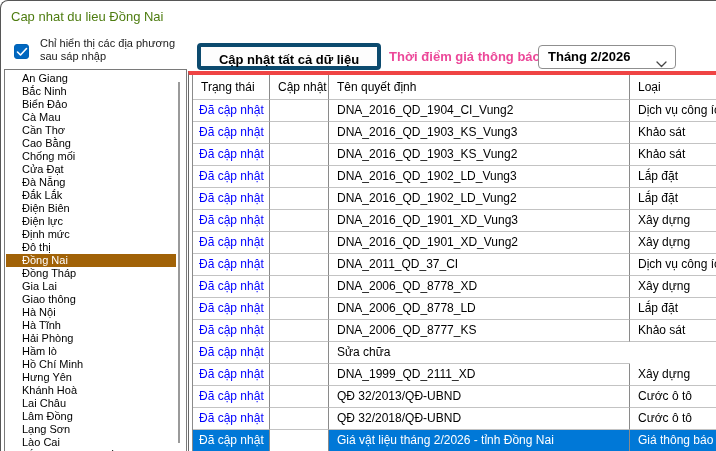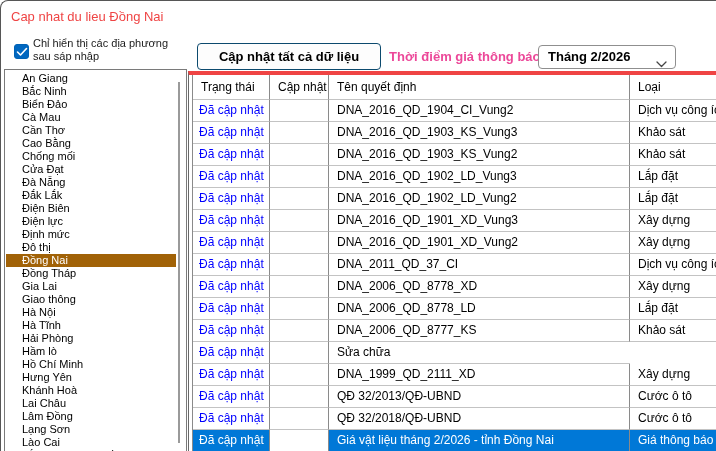--- a/index.html
+++ b/index.html
@@ -7,24 +7,24 @@
   body { font-family:"Liberation Sans", sans-serif; background:#ffffff; color:#000; }
 
   .window {
     position:absolute; left:0; top:0; width:716px; height:451px;
     background:#ffffff;
     border-top:1px solid #565656; border-left:1px solid #565656;
     border-top-left-radius:8px;
     overflow:hidden;
   }
 
-  .titlebar { position:absolute; left:10px; top:8px; font-size:13px; color:#ef4444; }
-
-  
-  .chk-group { position:absolute; left:13px; top:36px; width:170px; }
+  .titlebar { position:absolute; left:10px; top:8px; font-size:13px; color:#4d7c0f; }
+
+  
+  .chk-group { position:absolute; left:13px; top:36px; width:170px;padding-left:7px; }
   .chk-box {
     position:absolute; left:0; top:7px; width:15px; height:15px;
     background:#0067C0; border-radius:3px; border:1px solid #0062b5;
   }
   .chk-box svg { position:absolute; left:1px; top:2px; }
   .chk-label { margin-left:19px; font-size:11px; line-height:12.5px; color:#1a1a1a; }
 
   
   .listbox {
     position:absolute; left:3px; top:68px; width:183px; height:383px;
@@ -37,21 +37,21 @@
   }
   .list-item.selected { background:#a16207; color:#fff; }
   .list-scrollbar {
     position:absolute; right:6px; top:12px; bottom:8px; width:2px;
     background:#9a9a9a;
   }
 
   
   .btn-update-all {
     position:absolute; left:196px; top:42px; width:184px; height:27px;
-    background:#fdfdfd; border:1px solid #0c4a6e; border-radius:4px;
+    background:#fdfdfd; border:4px solid #0c4a6e; border-radius:4px;
     font-family:"Liberation Sans", sans-serif;
     font-size:13px; font-weight:bold; color:#000; text-align:center; line-height:25px;
     cursor:default;
   }
   .lbl-price-time {
     position:absolute; left:388px; top:48px; font-size:13px; font-weight:bold; color:#ec4899;
   }
   .combo {
     position:absolute; left:537px; top:44px; width:138px; height:24px;
     background:#fff; border:1px solid #8f8f8f; border-radius:4px;

